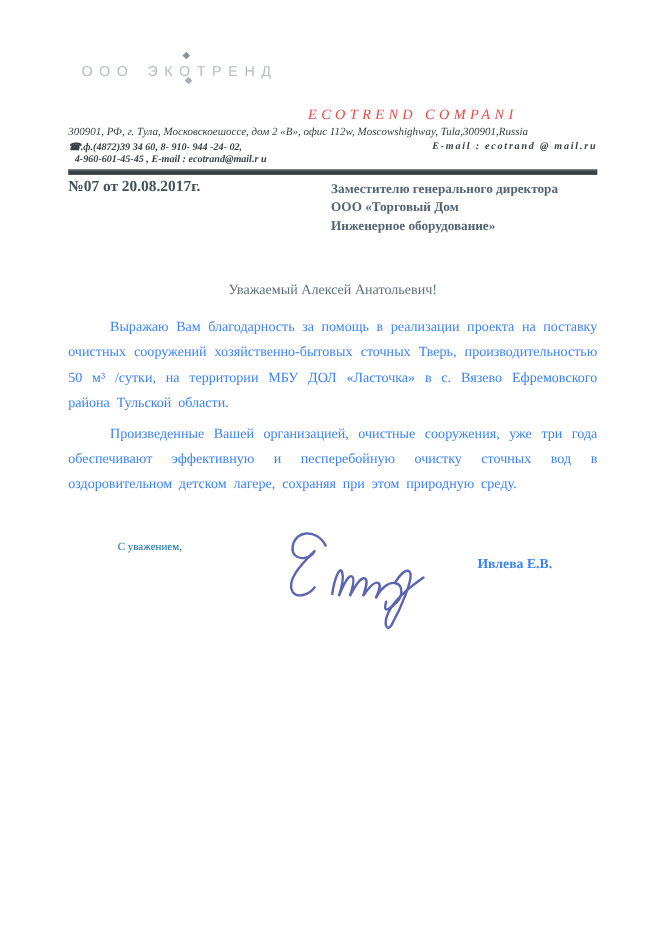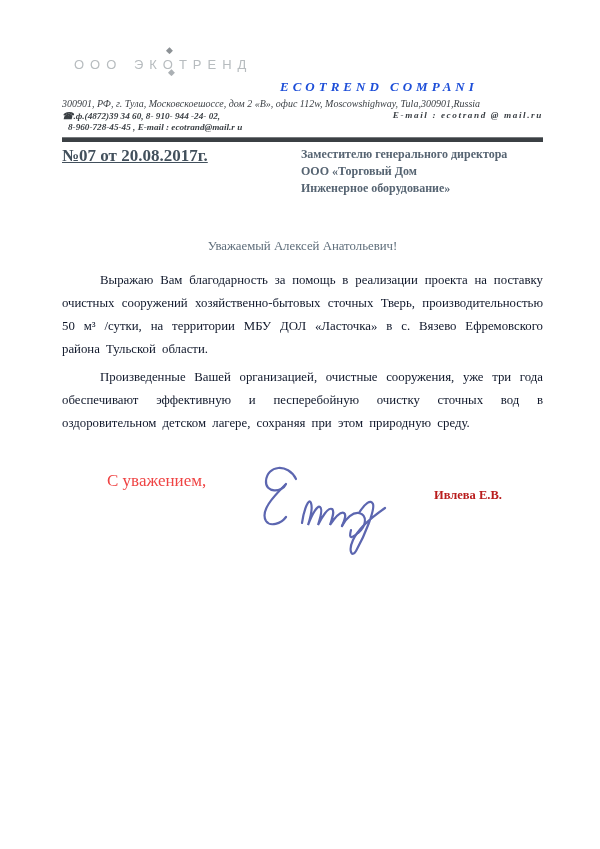--- a/index.html
+++ b/index.html
@@ -30,27 +30,27 @@
   .logo-name{position:absolute;left:72px;top:3px;}
   .logo-diamond-top{
     position:absolute;left:104px;top:-9px;
     color:#8d9296;font-size:9px;letter-spacing:0;
   }
   .logo-diamond-bottom{
     position:absolute;left:106px;top:13px;
     color:#abb0b4;font-size:9px;letter-spacing:0;
   }
   .company-name{
-    margin-top:1px;
+    margin-top:18px;
     padding-left:218px;
     font-size:13px;
-    font-weight:bold;
+    font-weight:normal;
     font-style:italic;
     letter-spacing:4px;
-    color:#1d4ed8;
+    color:#ef4444;
     white-space:nowrap;
   }
   .addr-line{
     margin-top:3px;
     font-size:10px;
     font-weight:normal;
     font-style:italic;
     color:#3a3f44;
     white-space:nowrap;
   }
@@ -80,24 +80,23 @@
     height:4px;
     background:#3b4044;
     border-top:1px solid #767a7d;
   }
   
   .ref-row{
     display:flex;
     margin-top:4px;
   }
   .ref-number{
-    font-size:17px;
+    font-size:14px;
     font-weight:bold;
     color:#42505c;
-    text-decoration:underline;
     white-space:nowrap;
   }
   .recipient{
     margin-left:auto;
     width:242px;
     font-size:12px;
     font-weight:bold;
     color:#566472;
     line-height:17px;
   }
@@ -106,47 +105,47 @@
     margin-top:42px;
     text-align:center;
     font-size:12.8px;
     color:#5f6e7b;
   }
   .body-para{
     margin:0;
     margin-top:15px;
     font-size:12.8px;
     line-height:23px;
-    color:#0f172a;
+    color:#3b82f6;
     text-align:justify;
     text-indent:38px;
     word-spacing:3px;
   }
   .body-para + .body-para{margin-top:5px;}
   
   .sign-block{
     position:relative;
     margin-top:28px;
     height:110px;
   }
   .closing-lines{
     position:absolute;left:45px;top:6px;
-    font-size:17px;
-    color:#ef4444;
+    font-size:10px;
+    color:#0369a1;
     line-height:23px;
     text-align:center;
   }
   .signature-svg{
     position:absolute;left:190px;top:-6px;
   }
   .signer-name{
     position:absolute;left:372px;top:25px;
     font-size:12.5px;
     font-weight:bold;
-    color:#b91c1c;
+    color:#3b82f6;
     white-space:nowrap;
   }
 </style>
 </head>
 <body>
 
 <div class="page">
   <div class="content">
 
     <div class="logo-row">
@@ -157,21 +156,21 @@
     </div>
 
     <div class="company-name">ECOTREND COMPANI</div>
 
     <div class="addr-line">300901, РФ, г. Тула, Московскоешоссе, дом 2 «В», офис 112w, Moscowshighway, Tula,300901,Russia</div>
 
     <div class="contact-row">
       <span>☎.ф.(4872)39 34 60, 8- 910- 944 -24- 02,</span>
       <span class="email-right">E-mail : ecotrand @ mail.ru</span>
     </div>
-    <div class="contact-row2">8-960-728-45-45 , E-mail : ecotrand@mail.r u</div>
+    <div class="contact-row2">4-960-601-45-45 , E-mail : ecotrand@mail.r u</div>
 
     <div class="rule"></div>
 
     <div class="ref-row">
       <span class="ref-number">№07 от 20.08.2017г.</span>
       <div class="recipient">
         <div>Заместителю генерального директора</div>
         <div>ООО «Торговый Дом</div>
         <div>Инженерное оборудование»</div>
       </div>

